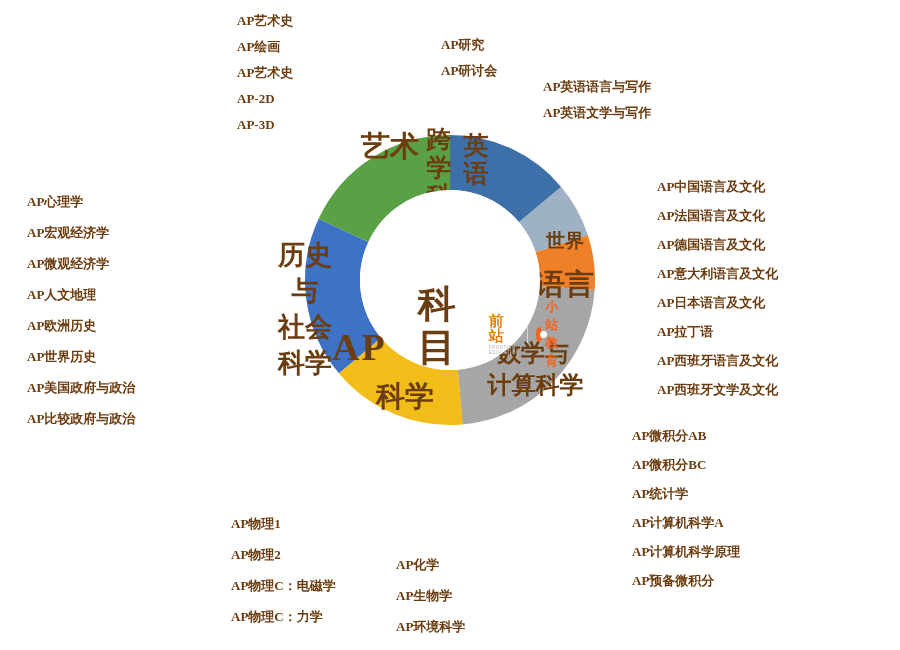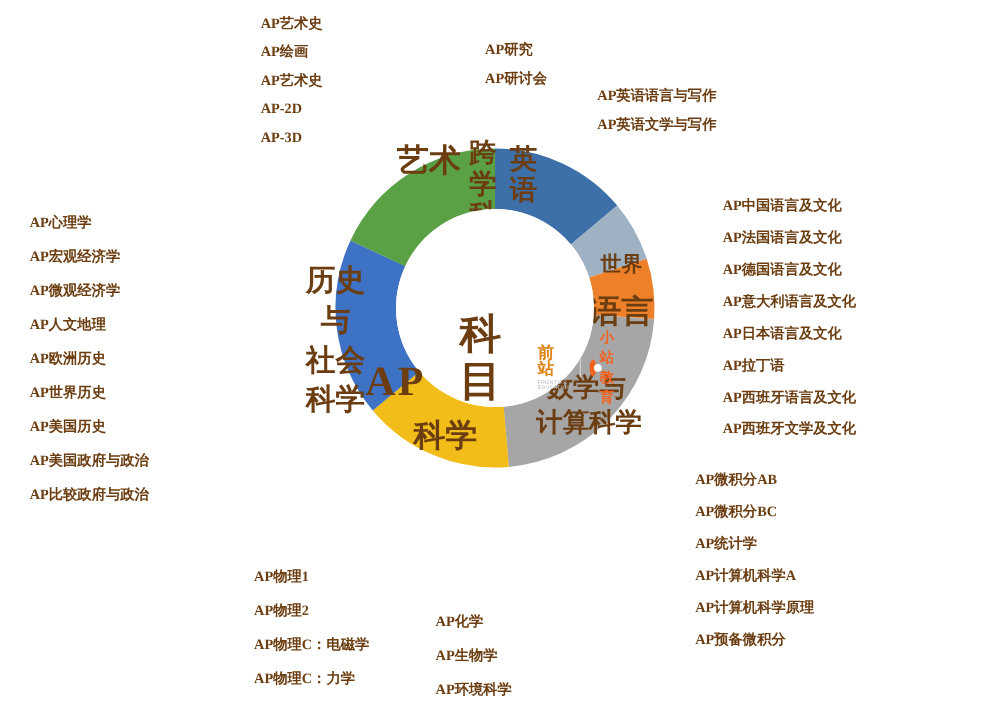--- a/index.html
+++ b/index.html
@@ -258,18 +258,17 @@
     <div>AP环境科学</div>
   </div>
 
   <div class="list left" style="left:27px; top:186px; line-height:31px;">
     <div>AP心理学</div>
     <div>AP宏观经济学</div>
     <div>AP微观经济学</div>
     <div>AP人文地理</div>
     <div>AP欧洲历史</div>
     <div>AP世界历史</div>
-    <div>AP美国历史</div>
     <div>AP美国政府与政治</div>
     <div>AP比较政府与政治</div>
   </div>
 
 </div>
 
 </body></html>

